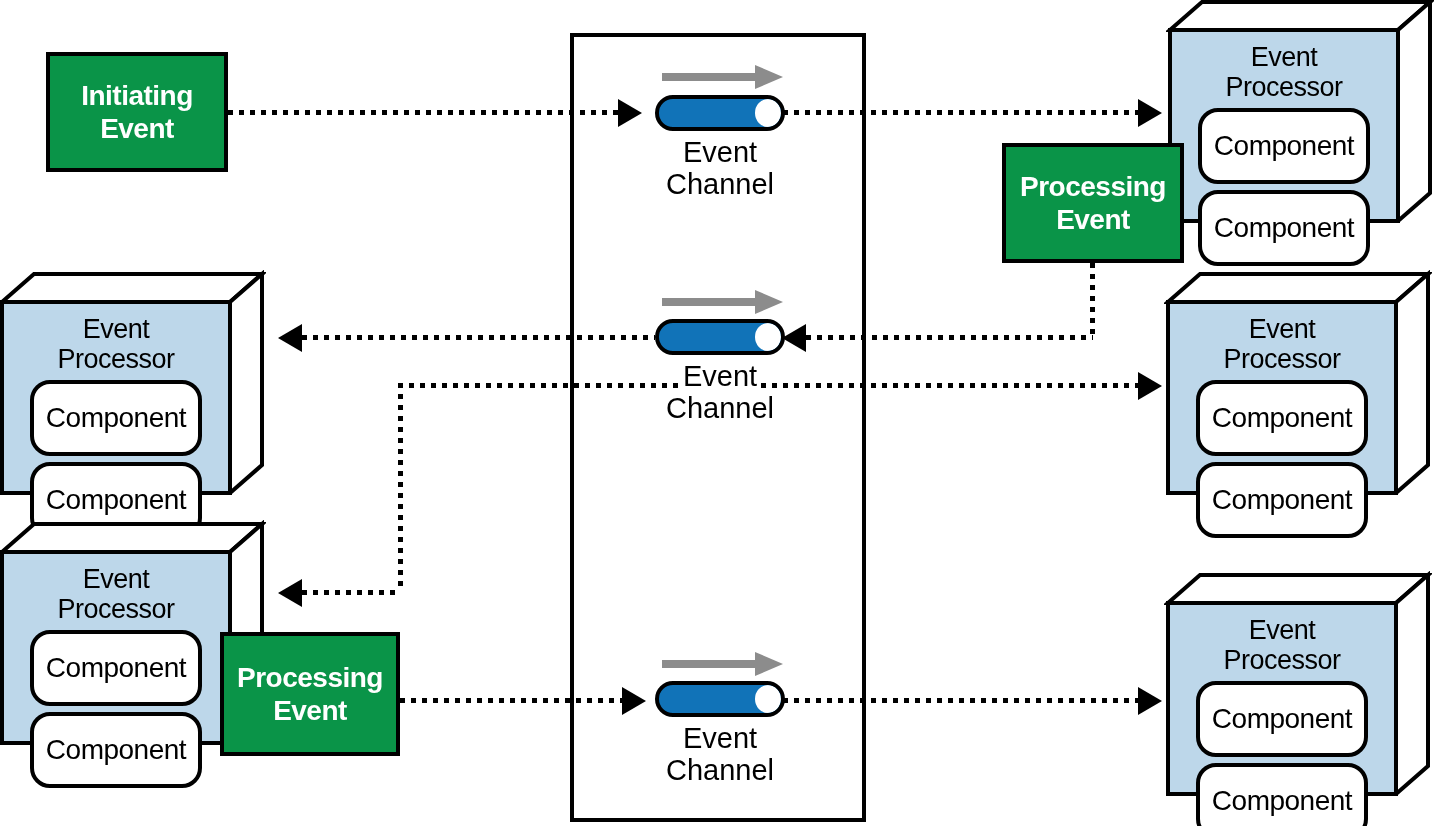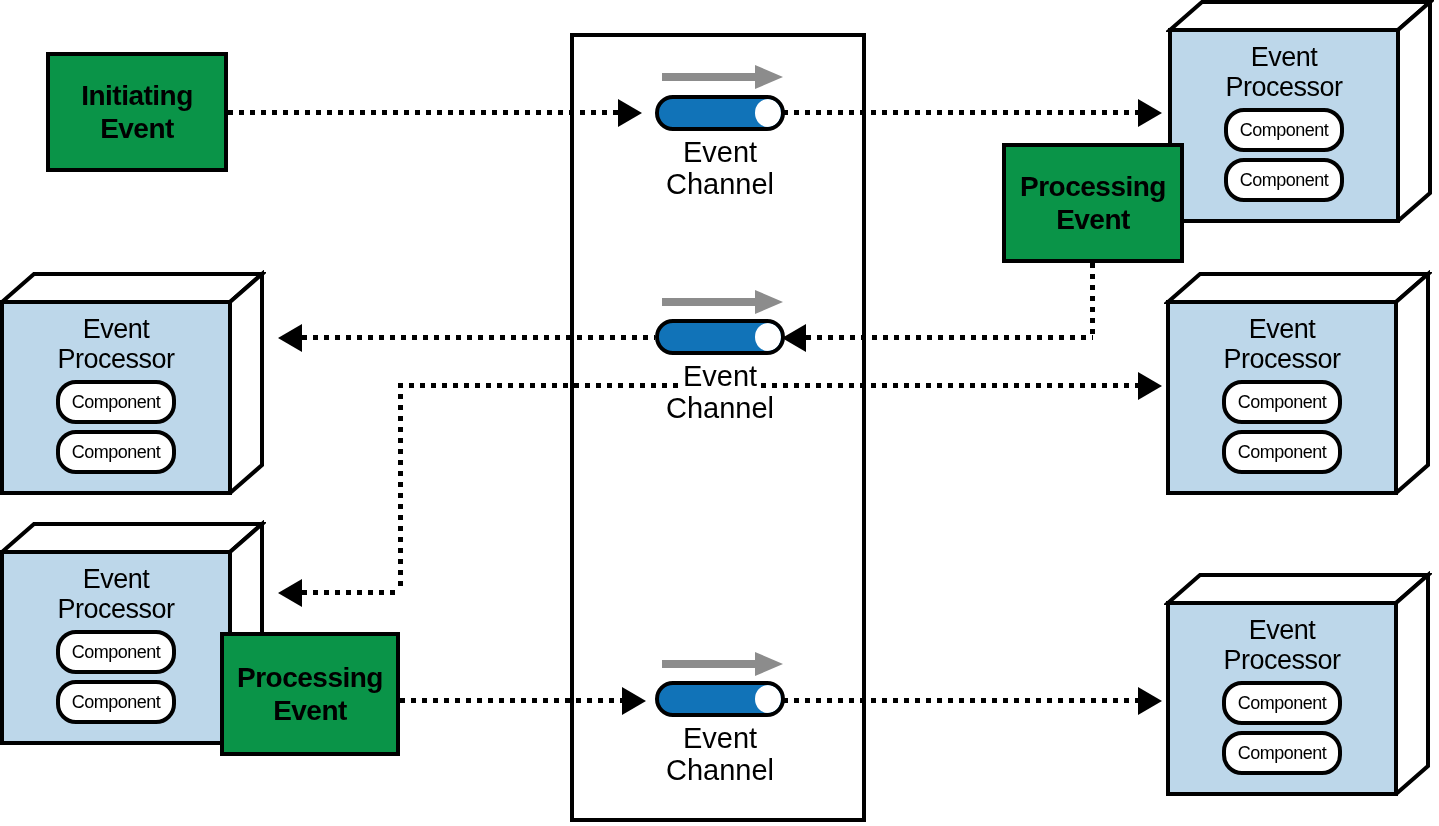--- a/index.html
+++ b/index.html
@@ -28,35 +28,35 @@
   .cyl .cap{position:absolute;right:0;top:0;width:26px;height:28px;border-radius:50%;background:#fff;}
   .flow-arrow{position:absolute;z-index:3;}
   .flow-arrow line{stroke:var(--arrow-gray);stroke-width:8;}
   .flow-arrow polygon{fill:var(--arrow-gray);}
   .ch-label{position:absolute;left:620px;width:200px;text-align:center;
     font-size:29px;line-height:32px;z-index:3;}
   .ch-label span{display:inline-block;background:#fff;padding:0 4px;}
   
   .event-box{
     position:absolute;box-sizing:border-box;border:4px solid var(--line);background:var(--green);
-    color:#000000;font-weight:bold;font-size:28px;line-height:33px;letter-spacing:-0.5px;
+    color:#ffffff;font-weight:bold;font-size:28px;line-height:33px;letter-spacing:-0.5px;
     display:flex;flex-direction:column;justify-content:center;align-items:center;text-align:center;z-index:5;
   }
   
   .processor{position:absolute;width:268px;height:225px;z-index:4;}
   .processor svg{position:absolute;left:0;top:0;}
   .proc-content{
     position:absolute;left:4px;top:32px;width:228px;height:191px;box-sizing:border-box;
     display:flex;flex-direction:column;align-items:center;padding-top:12px;
   }
   .proc-title{font-size:27px;line-height:30px;text-align:center;letter-spacing:-0.5px;}
   .proc-title span{display:block;}
   .pill{
     box-sizing:border-box;border:4px solid var(--line);border-radius:20px;background:#fff;
-    font-size:18px;line-height:36px;padding:0 12px;margin-top:6px;letter-spacing:-0.5px;white-space:nowrap;
+    font-size:28px;line-height:36px;padding:16px 12px;margin-top:6px;letter-spacing:-0.5px;white-space:nowrap;
   }
   .pill:first-of-type{margin-top:14px;}
 </style>
 </head>
 <body>
 
 <div id="canvas">
 
   <div class="frame"></div>
 

